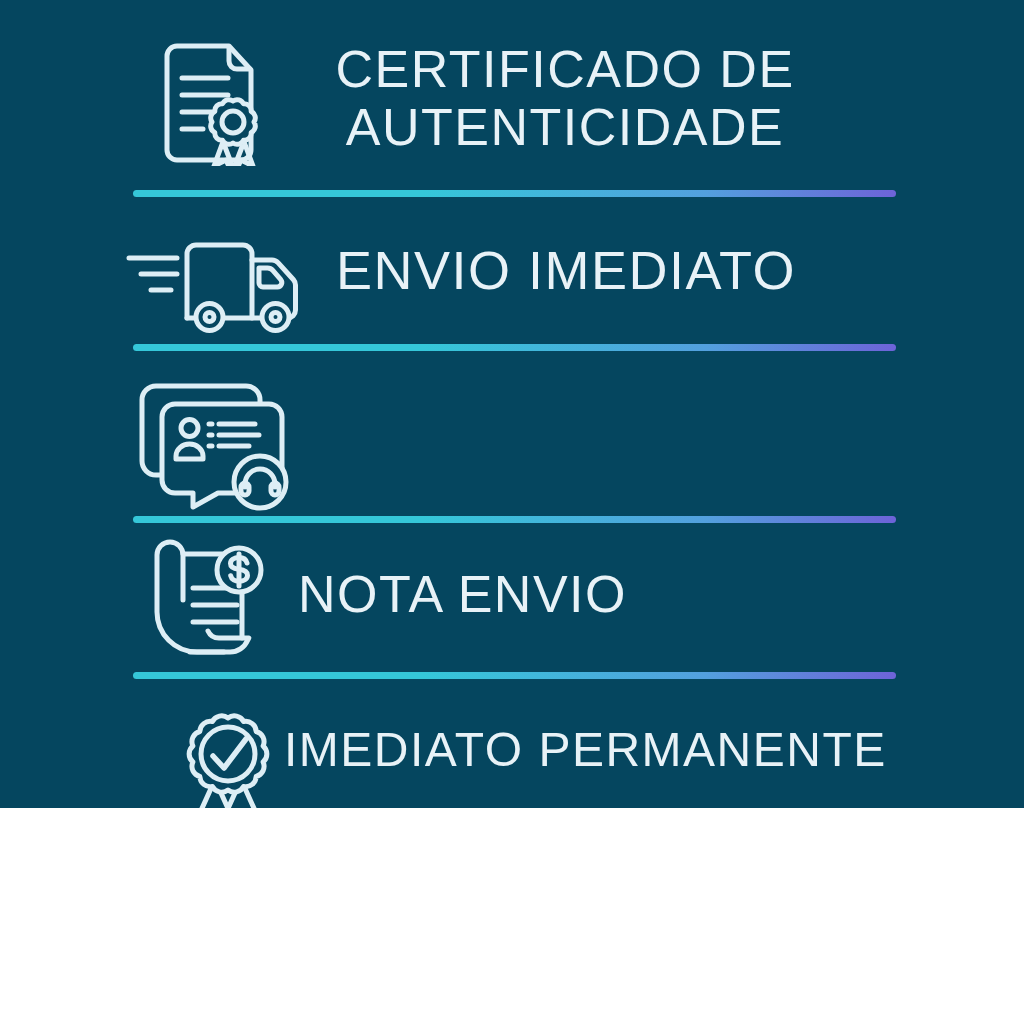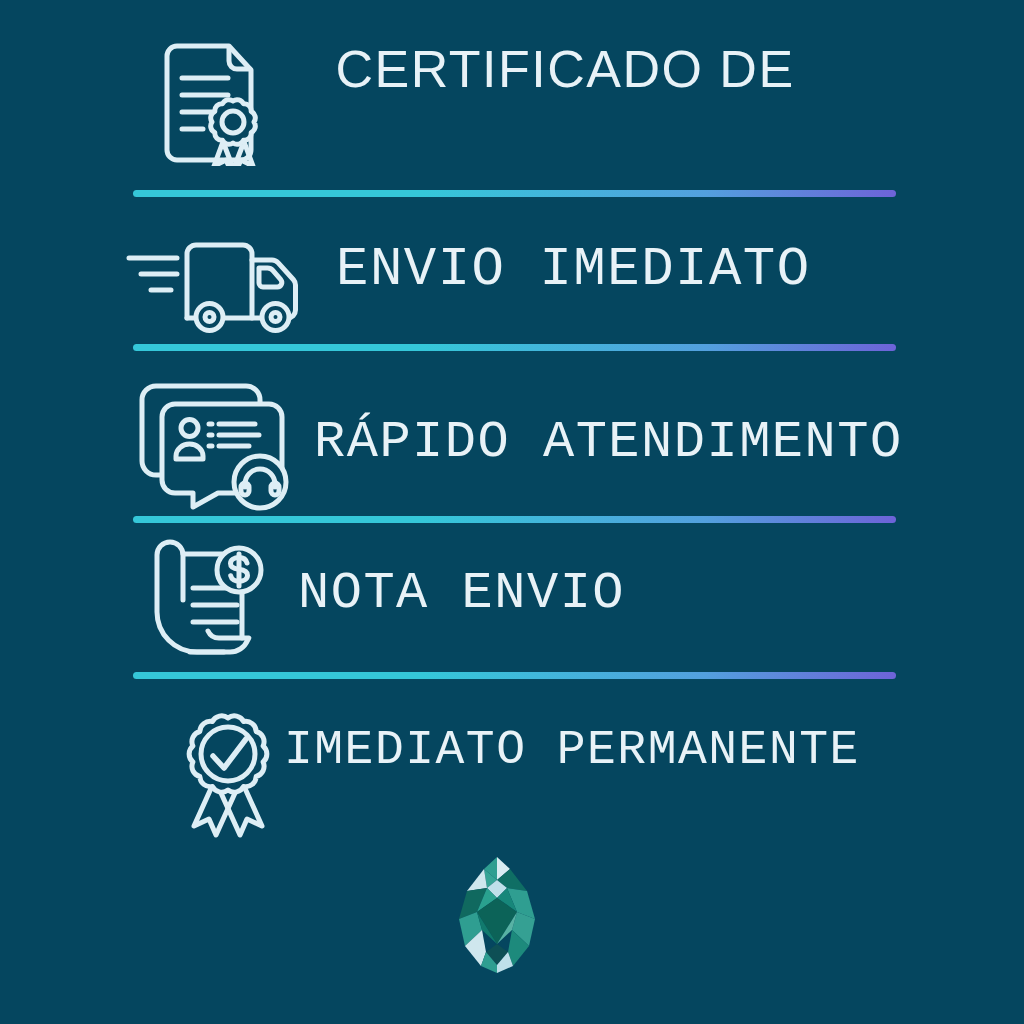--- a/index.html
+++ b/index.html
@@ -1,23 +1,23 @@
 <!DOCTYPE html>
 <html style="--background: #05465f; --text: #e8f2f7; --icon-stroke: #ddeef5; --divider-start: #35c7d9; --divider-end: #6e63d8;"><head>
 <meta charset="utf-8">
 <style>
   html,body{margin:0;padding:0;}
   .canvas{
-    position:relative;width:1024px;height:1024px;overflow:hidden;
+    position:relative;width:1024px;height:808px;overflow:hidden;
     background:var(--background,#05465f);
     font-family:"Liberation Sans","DejaVu Sans",sans-serif;
   }
   .label{
     position:absolute;color:var(--text,#e8f2f7);
-    letter-spacing:1.5px;white-space:nowrap;font-weight:400;font-family:Liberation Mono, monospace;
+    letter-spacing:1.5px;white-space:nowrap;font-weight:400;
   }
   .title{
     position:absolute;left:290px;top:40px;width:550px;
     text-align:center;font-size:52px;line-height:58px;
     color:var(--text,#e8f2f7);letter-spacing:1.5px;font-weight:400;
   }
   .divider{
     position:absolute;left:133px;width:763px;height:7px;border-radius:4px;
     background:linear-gradient(90deg,
       var(--divider-start,#35c7d9) 0%,
@@ -42,20 +42,21 @@
     <path class="ic" d="M74 6 H22 a10 10 0 0 0 -10 10 v94 a10 10 0 0 0 10 10 h64 a10 10 0 0 0 10 -10 V30 Z"></path>
     <path class="ic" d="M74 8 v13 a8 8 0 0 0 8 8 h13"></path>
     <path class="ic" d="M27 38 H73 M27 55 H73 M27 72 H58 M27 89 H48"></path>
     <path class="ic" d="M69 99 l-10 27 l12 -6 l6 13 l10 -26"></path>
     <path class="ic" d="M88 99 l10 27 l-12 -6 l-6 13 l-10 -26"></path>
     <path class="ic ic-bg" d="M 78.00 61.00 A 7.07 7.07 0 0 1 88.50 63.81 A 7.07 7.07 0 0 1 96.19 71.50 A 7.07 7.07 0 0 1 99.00 82.00 A 7.07 7.07 0 0 1 96.19 92.50 A 7.07 7.07 0 0 1 88.50 100.19 A 7.07 7.07 0 0 1 78.00 103.00 A 7.07 7.07 0 0 1 67.50 100.19 A 7.07 7.07 0 0 1 59.81 92.50 A 7.07 7.07 0 0 1 57.00 82.00 A 7.07 7.07 0 0 1 59.81 71.50 A 7.07 7.07 0 0 1 67.50 63.81 A 7.07 7.07 0 0 1 78.00 61.00 Z"></path>
     <circle class="ic" cx="78" cy="82" r="11"></circle>
   </svg>
   <div class="title">
     <span>CERTIFICADO DE</span><br>
+    <span>AUTENTICIDADE</span>
   </div>
 
   <div class="divider" style="top:190px"></div>
 
   <svg class="icon" style="left:124px;top:233px" width="192" height="101" viewBox="0 0 192 101">
     <path class="ic" d="M5 25 H53 M17 41 H53 M27 57 H47"></path>
     <path class="ic" d="M63 85 V21 a9 9 0 0 1 9 -9 h47 a9 9 0 0 1 9 9 v64"></path>
     <path class="ic" d="M63 85 H70 M100 85 H137"></path>
     <path class="ic" d="M128 27 h20 a8 8 0 0 1 6 2.7 l15.5 17 a8 8 0 0 1 2 5.3 v25 a8 8 0 0 1 -8 8 h-1.5"></path>
     <path class="ic" d="M135 35 h8.5 a7 7 0 0 1 5.3 2.4 l8 9.3 a4.5 4.5 0 0 1 -3.4 7.3 H139 a4 4 0 0 1 -4 -4 V39 Z"></path>
@@ -72,21 +73,20 @@
     <rect class="ic" x="10" y="6" width="118" height="89" rx="14"></rect>
     <path class="ic ic-bg" d="M43 24 H137 a13 13 0 0 1 13 13 v63 a13 13 0 0 1 -13 13 H86 L61 127 V113 H43 a13 13 0 0 1 -13 -13 V37 a13 13 0 0 1 13 -13 Z"></path>
     <circle class="ic" cx="57.5" cy="48" r="8.5"></circle>
     <path class="ic" d="M44 79 v-3 a13.5 12 0 0 1 27 0 v3 Z"></path>
     <path class="ic" d="M77 44 h3 M87 44 H123 M77 55 h3 M87 55 H127 M77 66 h3 M87 66 H117"></path>
     <circle class="ic ic-bg" cx="128" cy="102" r="26"></circle>
     <path class="ic" d="M113 107 v-3 a15 15 0 0 1 30 0 v3"></path>
     <rect class="ic" x="109" y="103" width="8" height="12" rx="4"></rect>
     <rect class="ic" x="139" y="103" width="8" height="12" rx="4"></rect>
   </svg>
-  <div class="label" style="left:314px;top:417px;font-size:52px;line-height:52px">RÁPIDO ATENDIMENTO</div>
 
   <div class="divider" style="top:516px"></div>
 
   <svg class="icon" style="left:138px;top:538px" width="132" height="130" viewBox="0 0 132 130">
     <path class="ic" d="M45 62 V17 a13 13 0 0 0 -26 0 v57 a40 40 0 0 0 40 40 h27"></path>
     <path class="ic" d="M45 16 H98"></path>
     <path class="ic" d="M104 54 V100"></path>
     <path class="ic" d="M52 114 h40 a19 19 0 0 0 17.5 -11.5 l1.3 -2.5 H81 a12 12 0 0 1 -11 -7"></path>
     <path class="ic" d="M55 50 H91 M55 67 H99 M55 84 H99"></path>
     <circle class="ic ic-bg" cx="101" cy="32" r="22"></circle>

